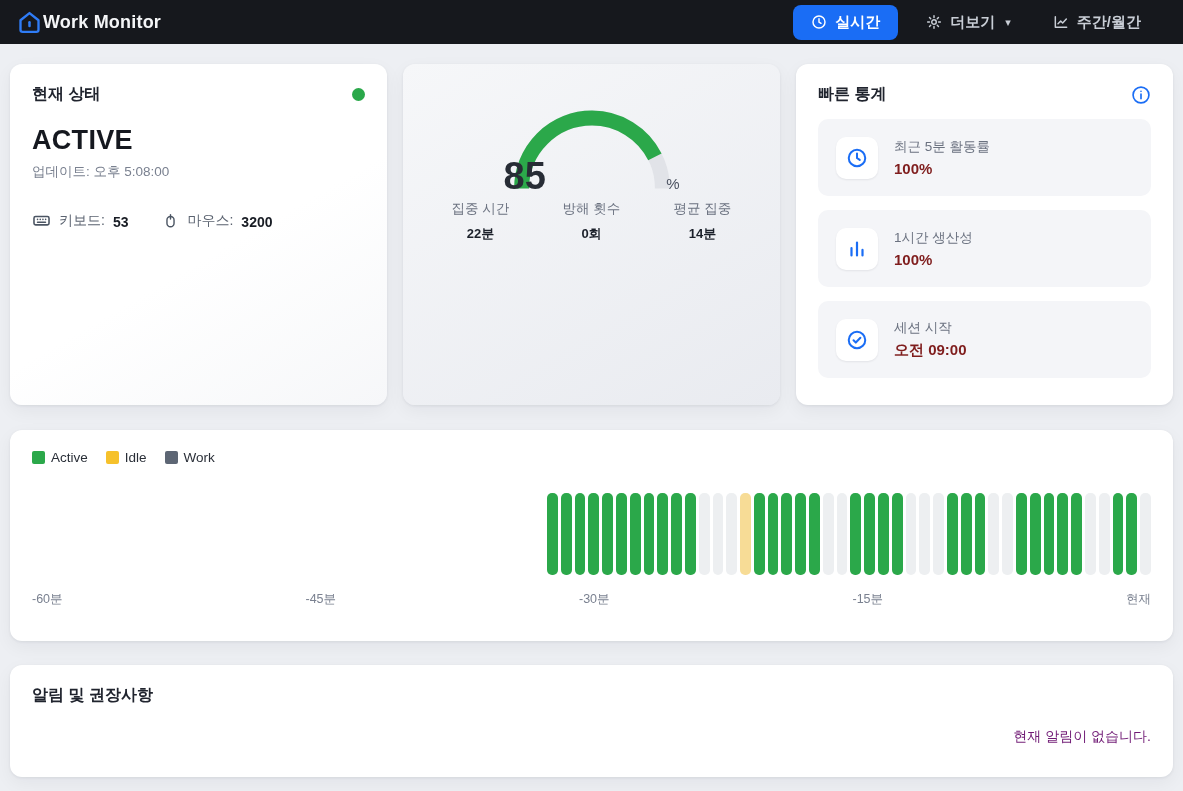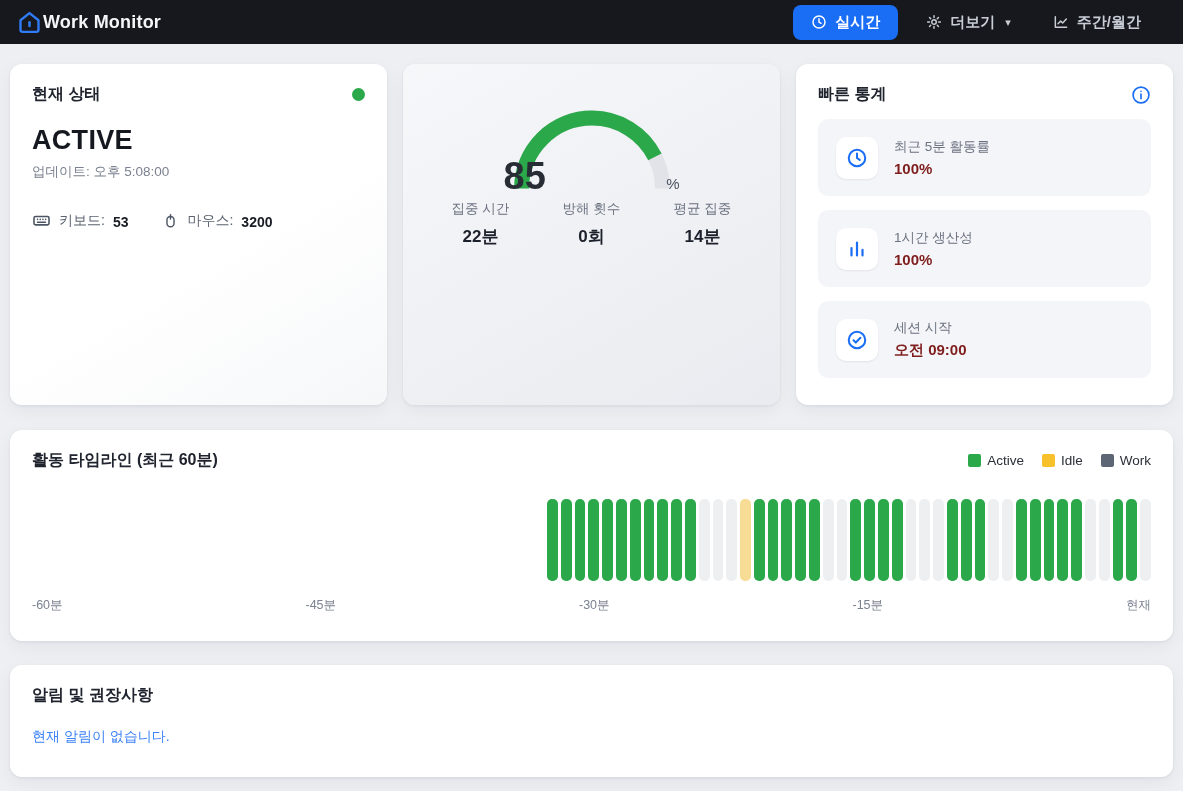--- a/index.html
+++ b/index.html
@@ -48,21 +48,21 @@
   .gauge-wrap { width:176px; margin:16px auto 0; position:relative; }
   .gauge-text {
     position:absolute; left:0; right:0; bottom:2px; text-align:center;
     display:flex; align-items:baseline; justify-content:space-between; gap:5px;
   }
   .gauge-num { font-size:38px; font-weight:800; color:#272c35; }
   .gauge-unit { font-size:15px; color:#4b5260; }
   .focus-stats { display:flex; }
   .focus-stat { flex:1; text-align:center; }
   .focus-stat-label { font-size:13.5px; color:#6b7280; }
-  .focus-stat-value { margin-top:7px; font-size:17px; font-weight:800; color:#1b202a; }
+  .focus-stat-value { margin-top:7px; font-size:13px; font-weight:800; color:#1b202a; }
   
   .qs-row {
     margin-top:14px; background:#f4f5f8; border-radius:10px; padding:14px 18px;
     display:flex; align-items:center; gap:16px; height:77px;
   }
   .qs-icon-box {
     width:42px; height:42px; border-radius:10px; background:#ffffff; flex:none;
     display:flex; align-items:center; justify-content:center;
     box-shadow:0 1px 2px rgba(20,25,40,.08); color:#1a6df5;
   }
@@ -77,21 +77,21 @@
     margin-top:28px; height:82px; display:flex; justify-content:flex-end;
     align-items:stretch; gap:3px;
   }
   .tl-bar { width:10.8px; flex:none; border-radius:5px; }
   .tl-bar.active { background:#2ba84a; }
   .tl-bar.idle   { background:#f7dc96; }
   .tl-bar.empty  { background:#edeff1; }
   .tl-axis { margin-top:16px; display:flex; justify-content:space-between; font-size:12.5px; color:#7a8190; }
   
   .card-alerts { margin-top:24px; height:112px; }
-  .alerts-empty { margin-top:22px; text-align:left; font-size:14px; color:#3b82f6; }
+  .alerts-empty { margin-top:22px; text-align:right; font-size:14px; color:#701a75; }
   .info-btn { background:none; border:none; cursor:pointer; color:#1a6df5; display:flex; padding:0; }
 </style>
 </head>
 <body>
 
 <header class="topbar">
   <div class="brand">
     <span style="display:flex;">
       <svg width="27" height="27" viewBox="0 0 24 24" fill="none" stroke="#2f7cf6" stroke-width="2.1" stroke-linejoin="round" stroke-linecap="round">
         <path d="M4 10 12 3.6 20 10 V18.4 A1.9 1.9 0 0 1 18.1 20.3 H5.9 A1.9 1.9 0 0 1 4 18.4 Z"></path>
@@ -237,21 +237,20 @@
         <div>
           <div class="qs-label">세션 시작</div>
           <div class="qs-value">오전 09:00</div>
         </div>
       </div>
     </section>
   </div>
 
   <section class="card card-timeline">
     <div class="card-head">
-      <h2 class="card-title">활동 타임라인 (최근 60분)</h2>
       <div class="legend">
         <div class="legend-item">
           <span class="legend-sq" style="background: rgb(43, 168, 74);"></span>
           <span>Active</span>
         </div>
         <div class="legend-item">
           <span class="legend-sq" style="background: rgb(246, 193, 43);"></span>
           <span>Idle</span>
         </div>
         <div class="legend-item">

